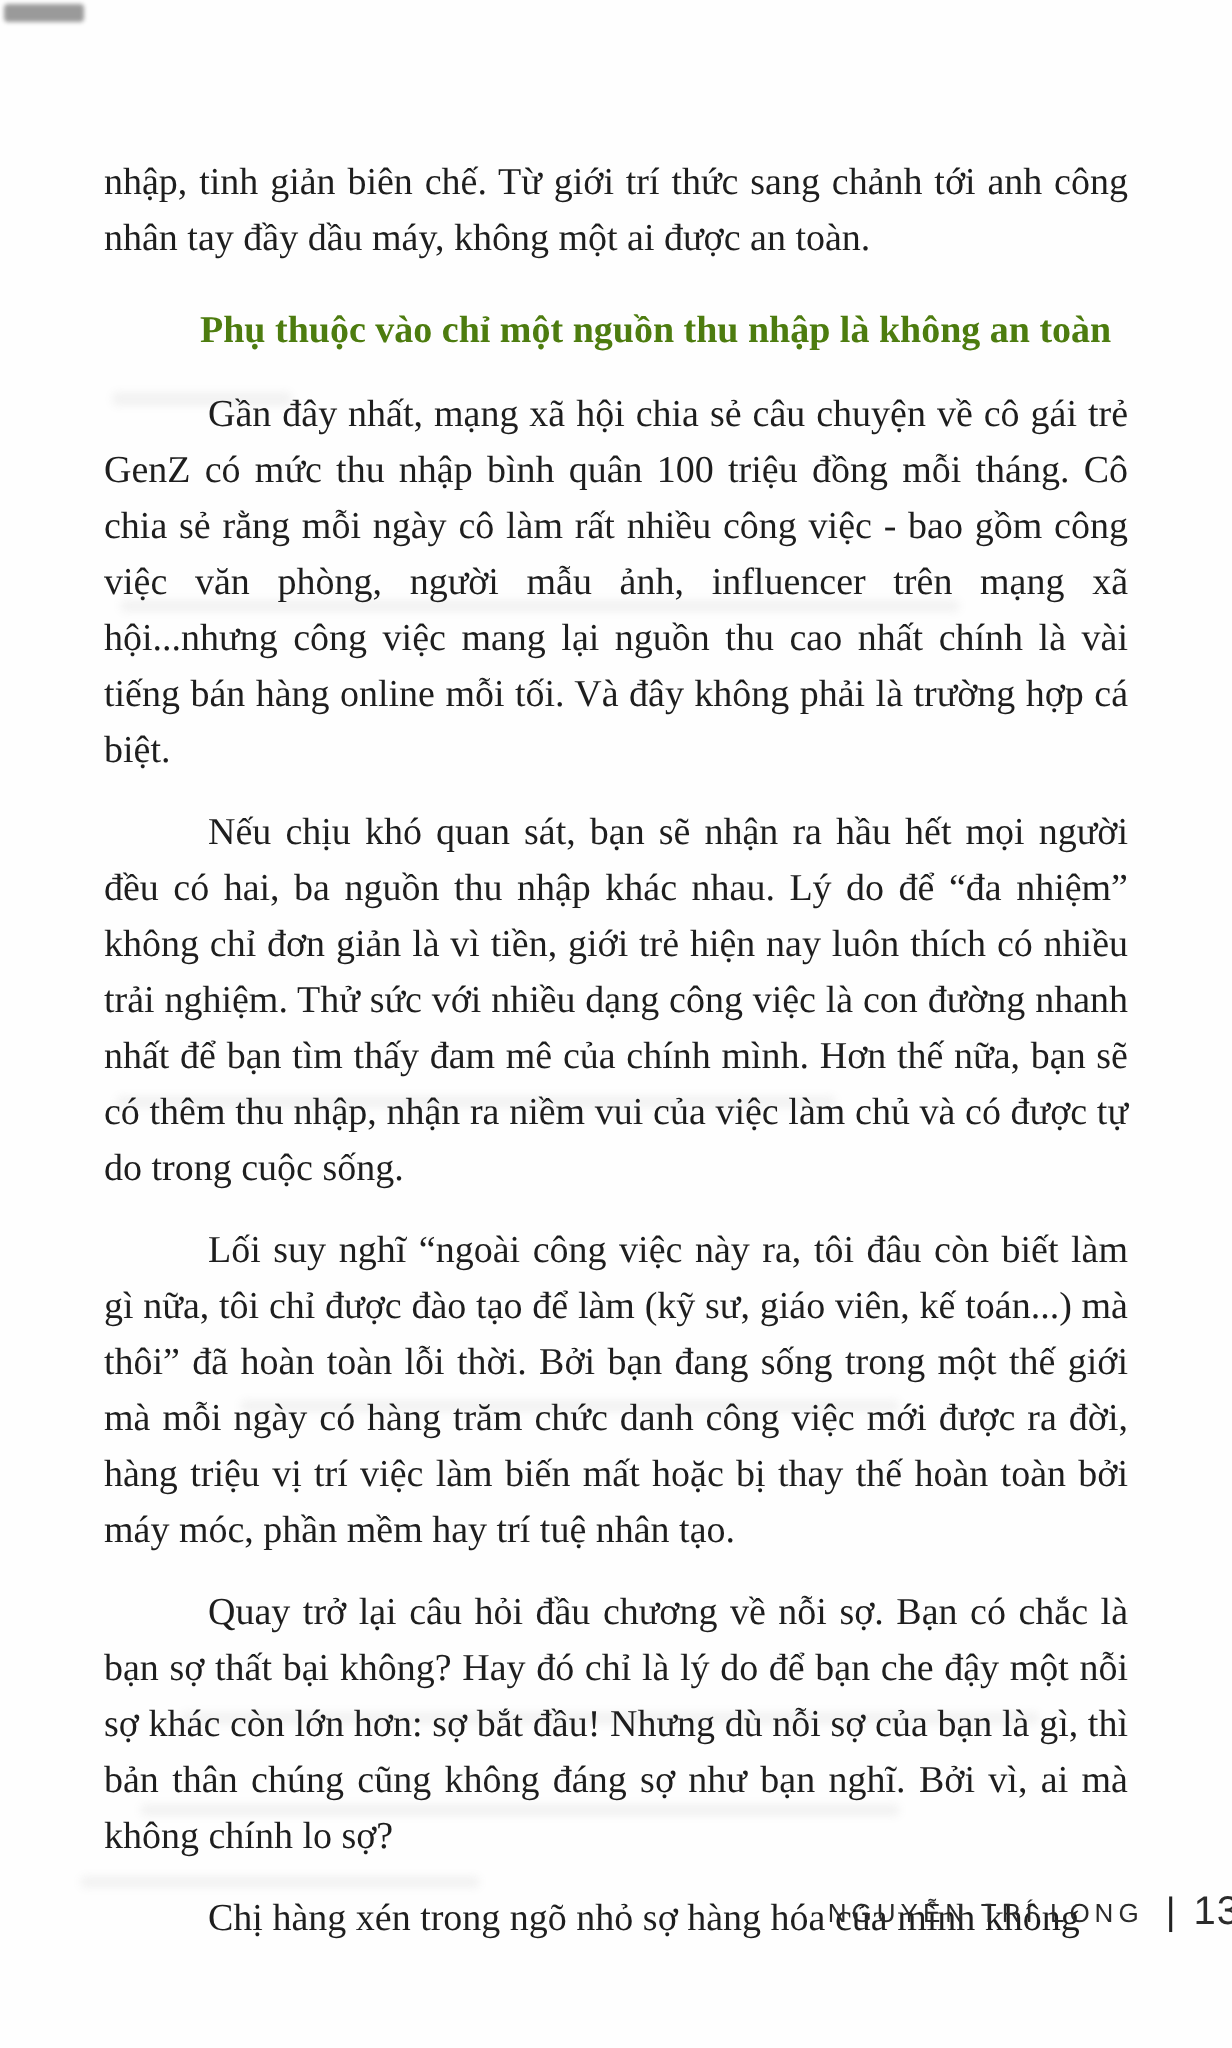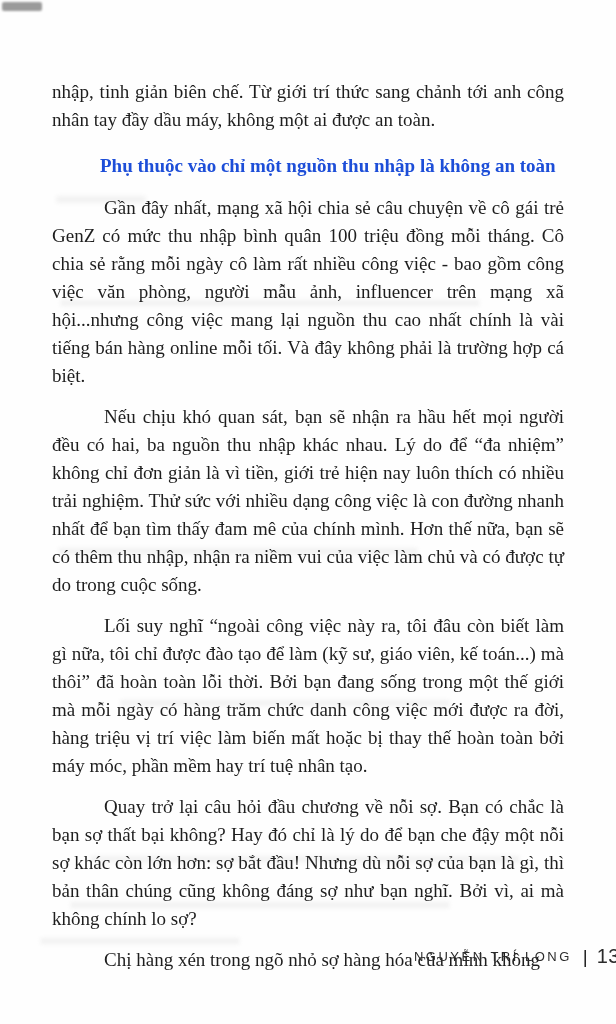--- a/index.html
+++ b/index.html
@@ -50,21 +50,21 @@
     margin: 0 0 13px 0;
     text-indent: 52px;
   }
   .para.continued {
     text-indent: 0;
   }
   .heading {
     margin: 18px 0 14px 0;
     text-indent: 48px;
     font-weight: bold;
-    color: #1d4ed8;
+    color: #4d7c0f;
   }
   .para.last {
     margin-bottom: 0;
   }
   .footer {
     position: absolute;
     right: 24px;
     bottom: 56px;
     display: flex;
     align-items: center;

